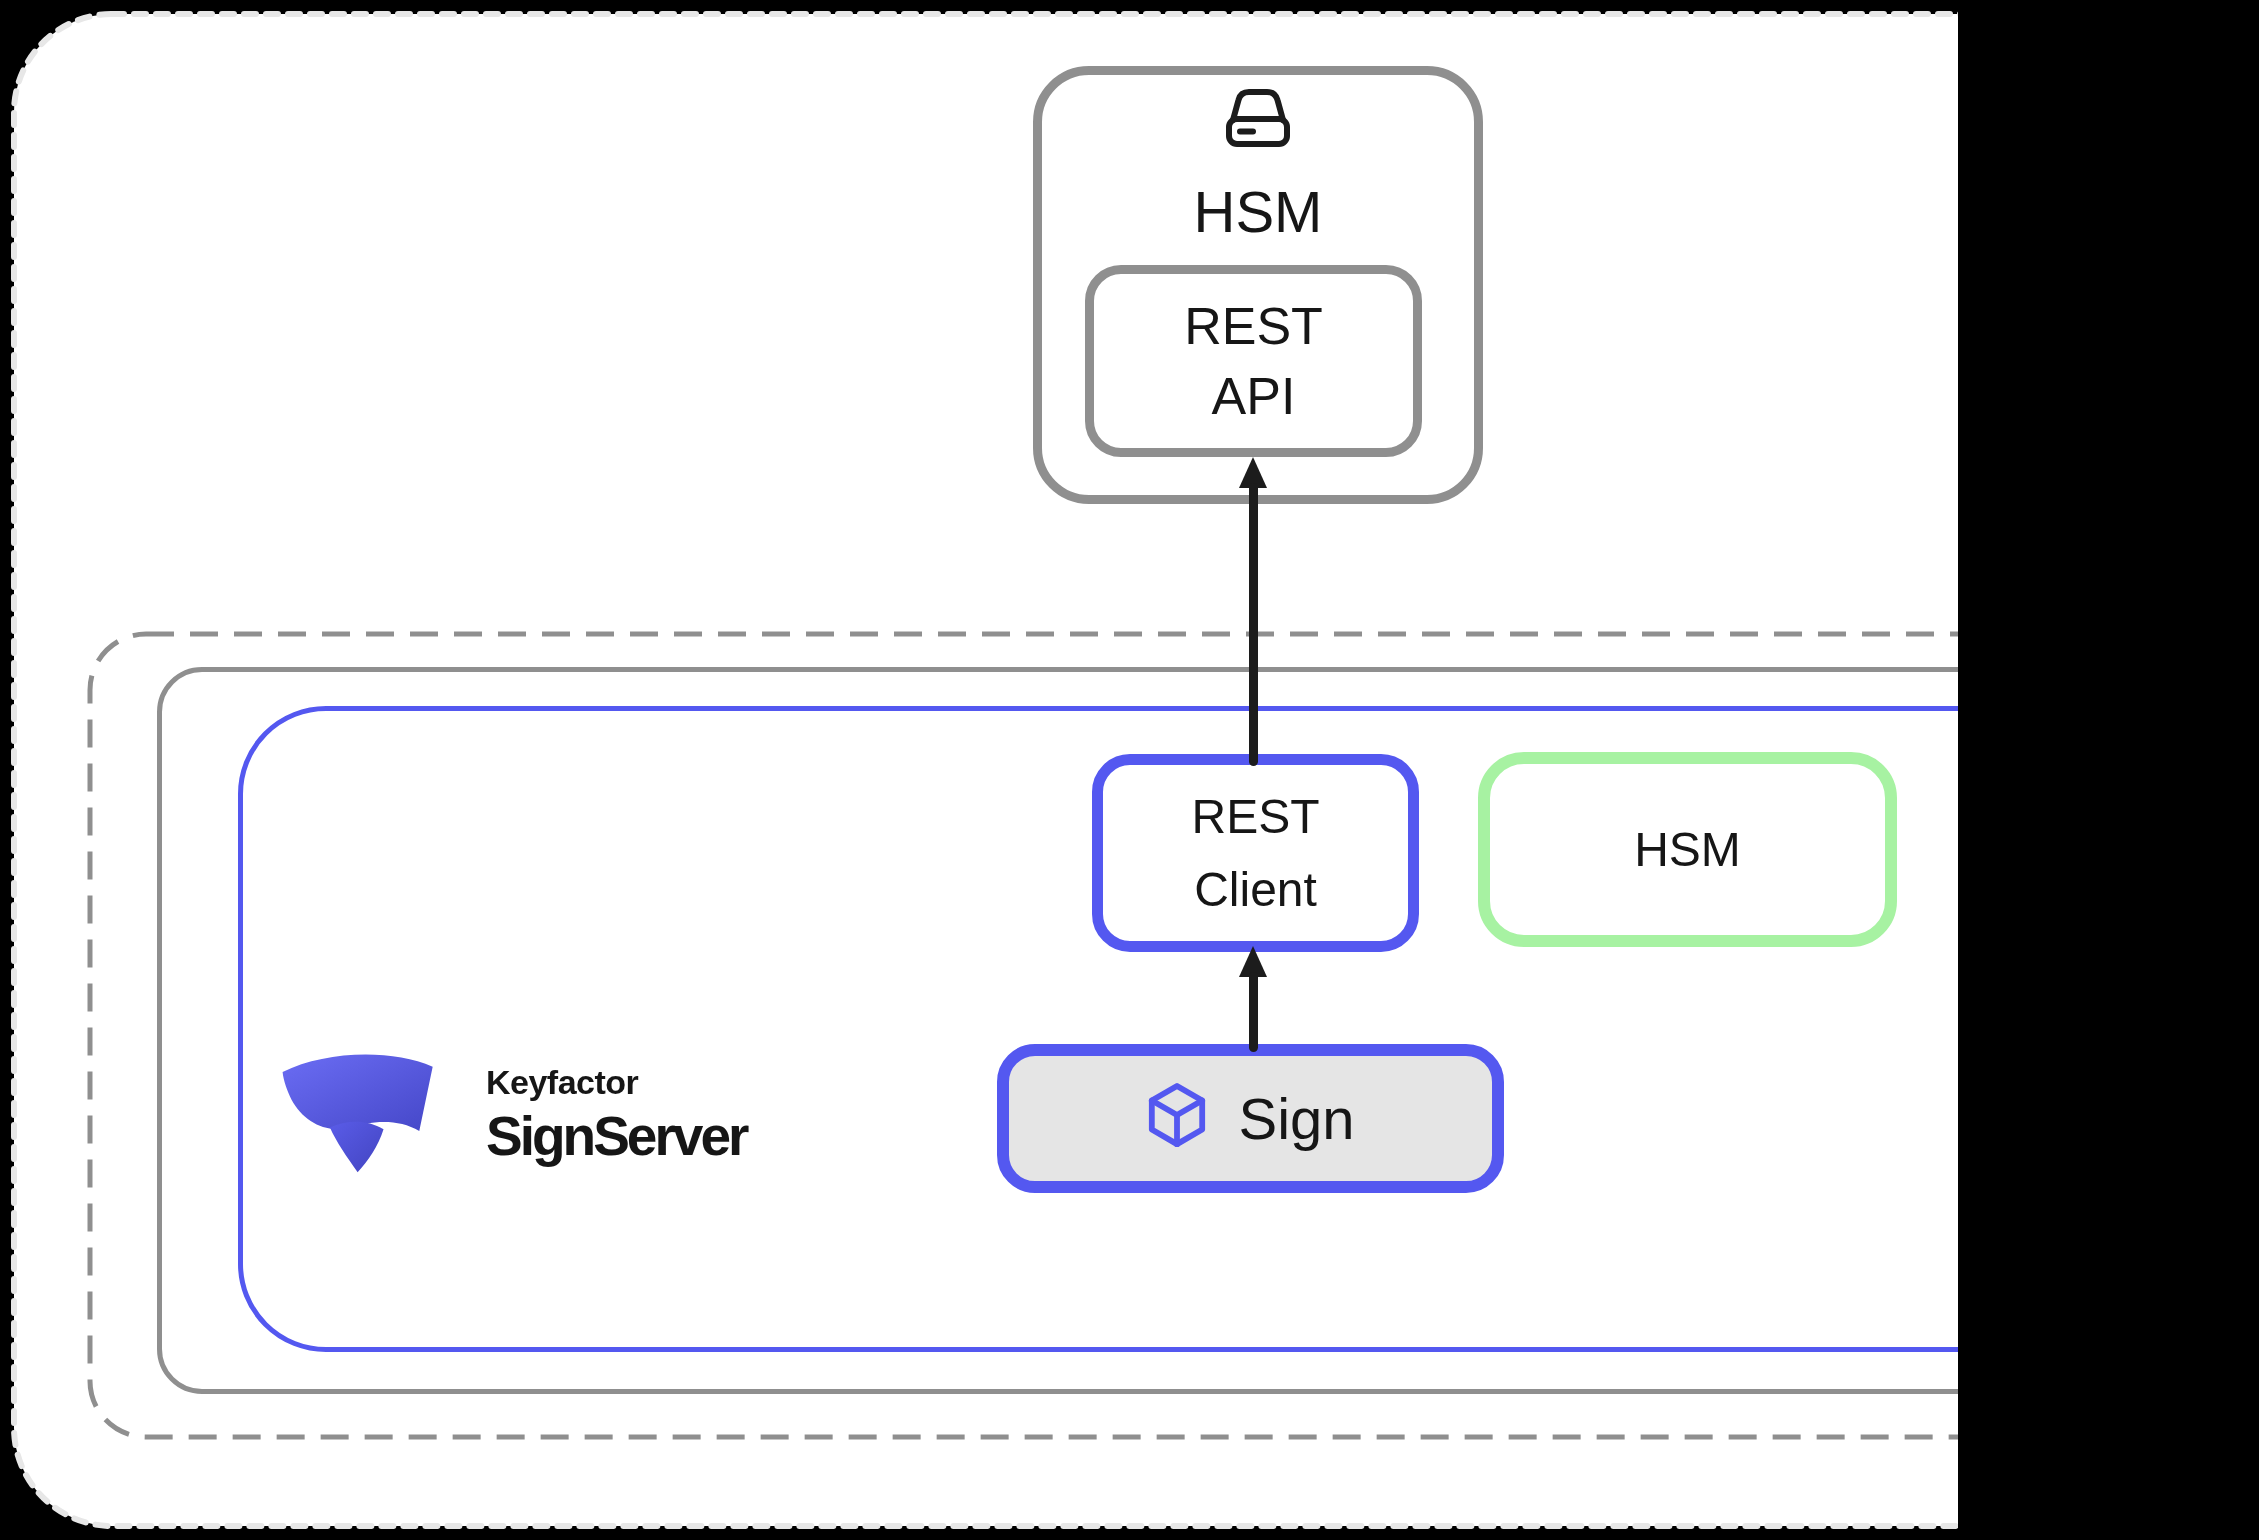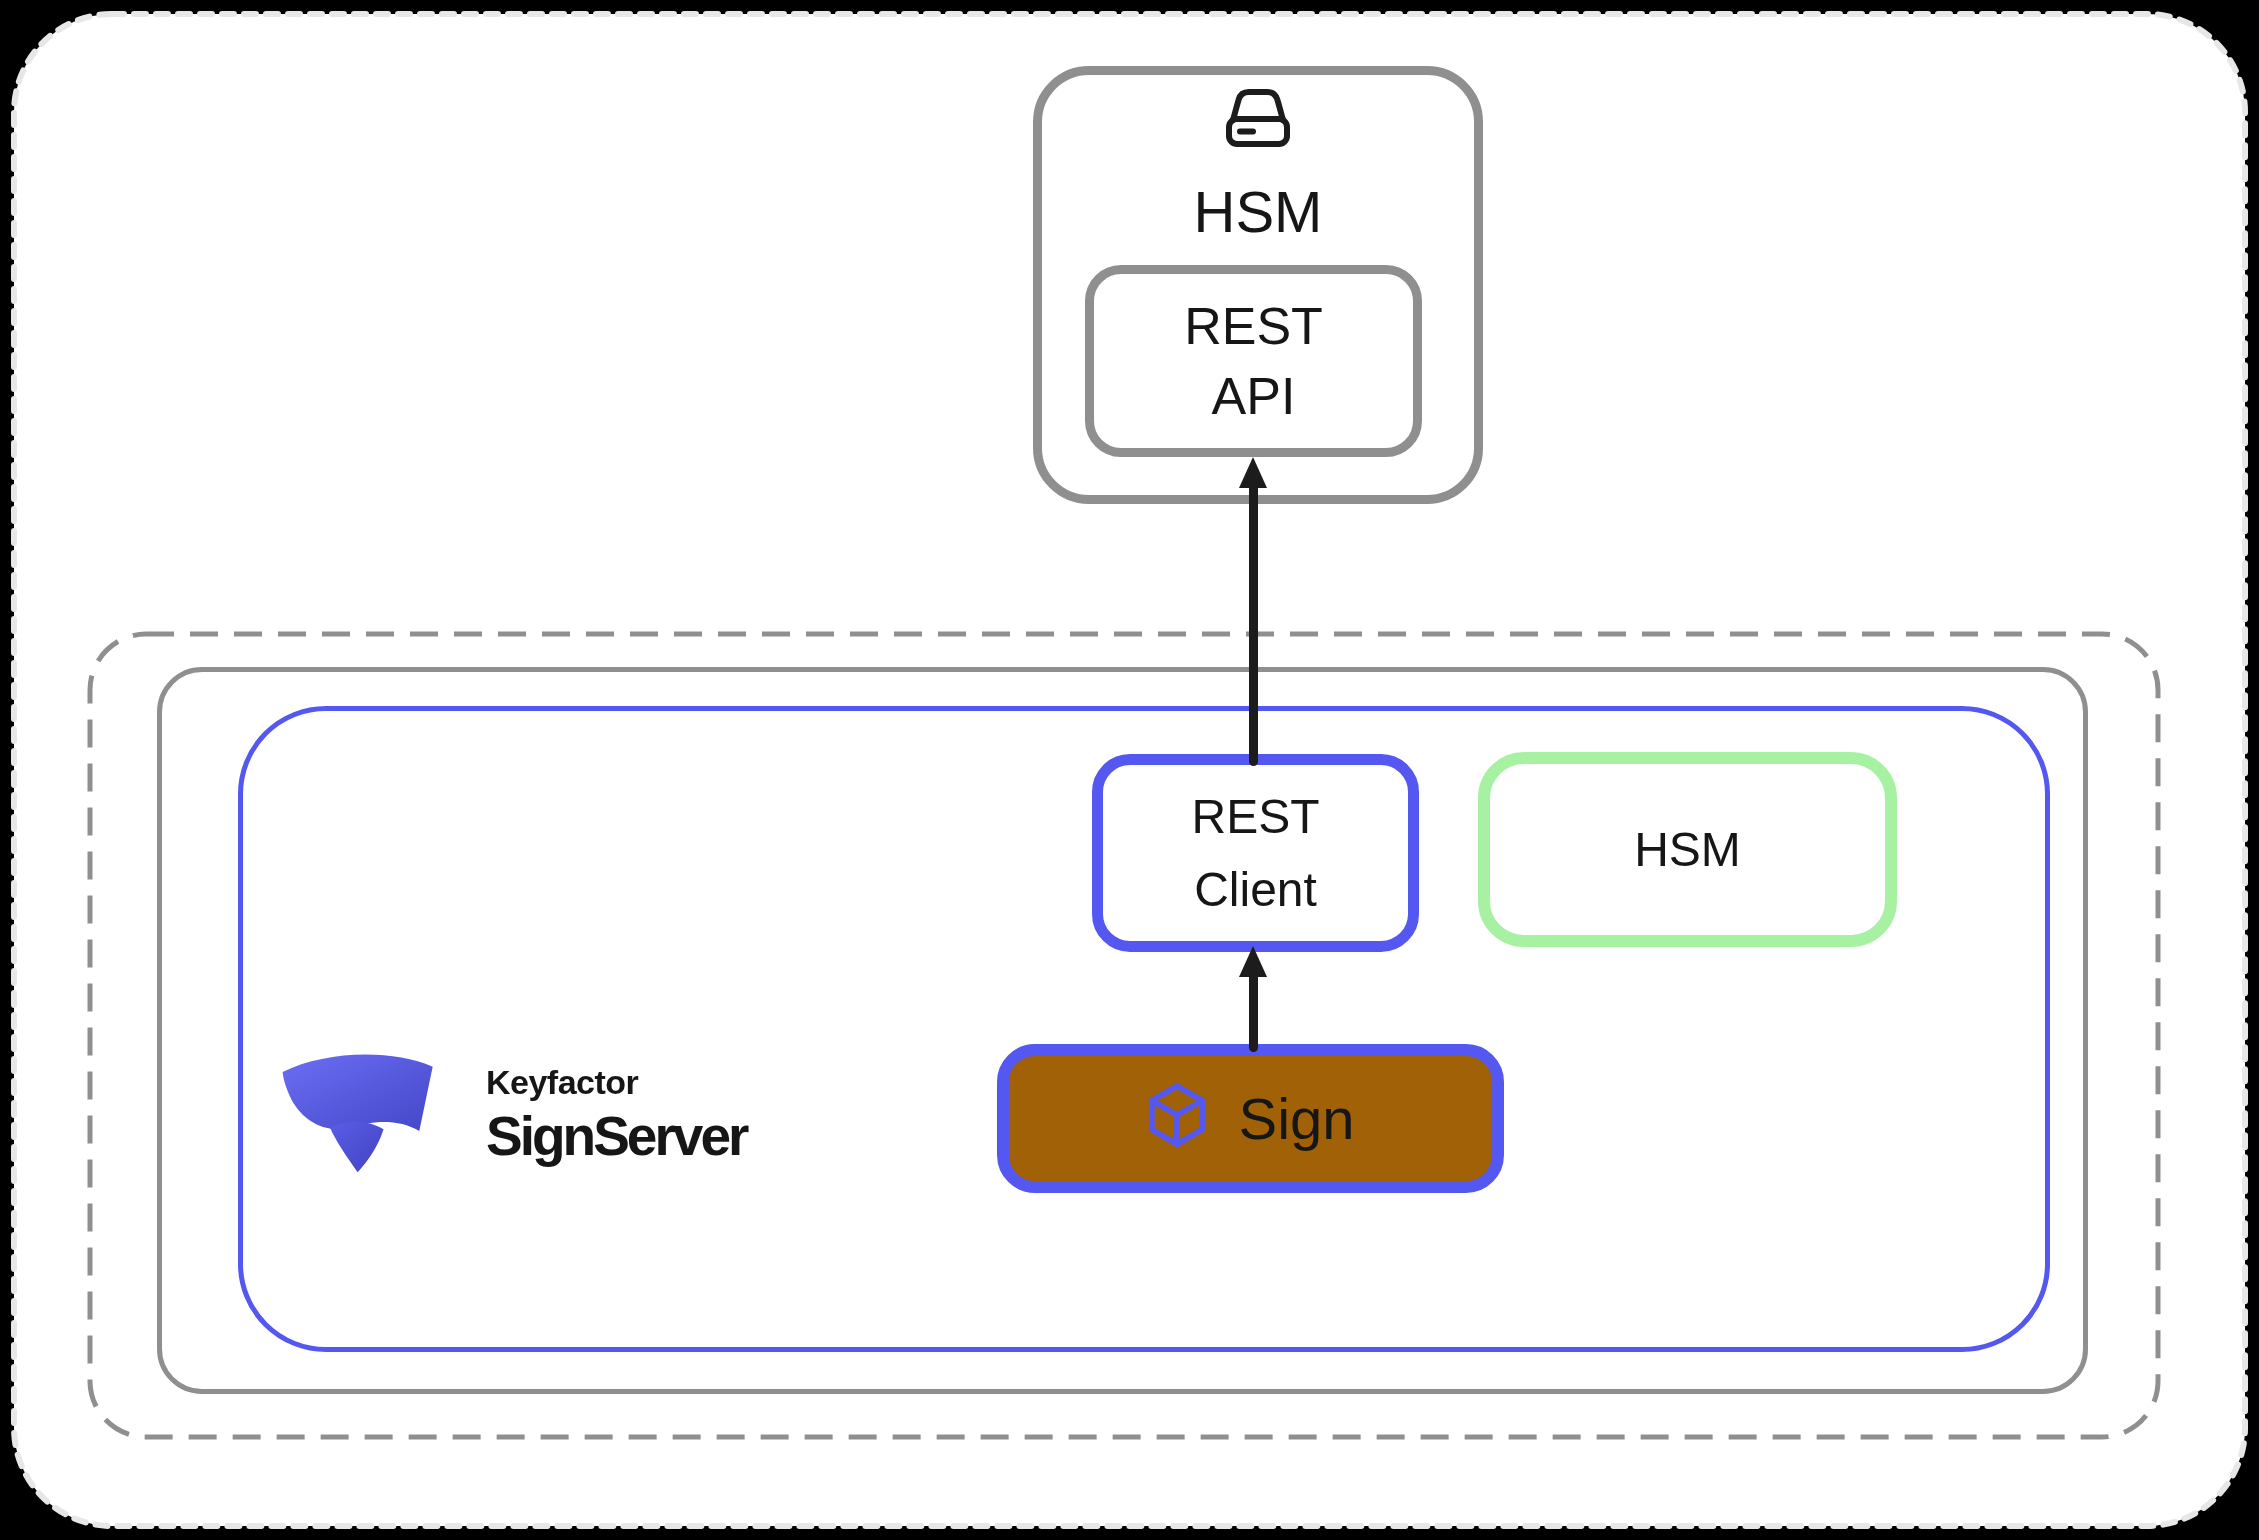--- a/index.html
+++ b/index.html
@@ -3,21 +3,21 @@
 <meta charset="utf-8">
 <style>
   html, body {
     margin: 0;
     padding: 0;
     background: #000000;
     font-family: "Liberation Sans", sans-serif;
   }
   .stage {
     position: relative;
-    width: 2259px;
+    width: 1958px;
     height: 1540px;
     background: #000000;
     overflow: hidden;
   }
   .layer-svg {
     position: absolute;
     left: 0;
     top: 0;
     width: 2259px;
     height: 1540px;
@@ -117,21 +117,21 @@
     color: #161616;
     text-align: center;
   }
   .sign-box {
     position: absolute;
     left: 997px; top: 1044px;
     width: 507px; height: 149px;
     border: 12px solid #5458f0;
     border-radius: 38px;
     box-sizing: border-box;
-    background: #a16207;
+    background: #e5e5e5;
     display: flex;
     flex-direction: row;
     align-items: center;
     justify-content: center;
     gap: 30px;
   }
   .sign-label {
     font-size: 58px;
     color: #161616;
   }

